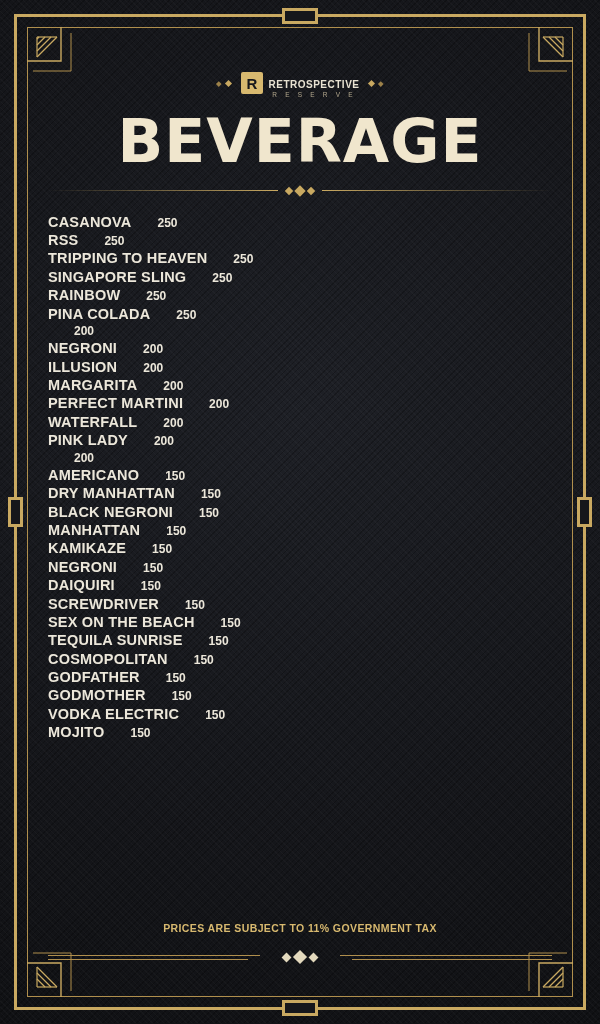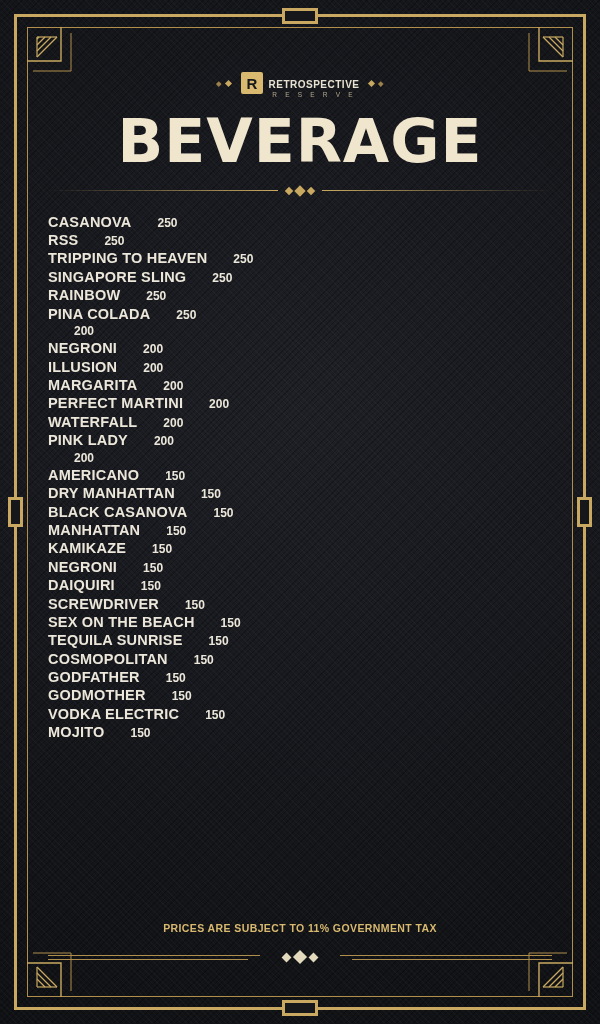--- a/index.html
+++ b/index.html
@@ -373,21 +373,21 @@
         </div>
       <div class="item">
           <span class="item-name">AMERICANO</span>
           <span class="item-price">150</span>
         </div>
       <div class="item">
           <span class="item-name">DRY MANHATTAN</span>
           <span class="item-price">150</span>
         </div>
       <div class="item">
-          <span class="item-name">BLACK CASANOVA</span>
+          <span class="item-name">BLACK NEGRONI</span>
           <span class="item-price">150</span>
         </div>
       <div class="item">
           <span class="item-name">MANHATTAN</span>
           <span class="item-price">150</span>
         </div>
       <div class="item">
           <span class="item-name">KAMIKAZE</span>
           <span class="item-price">150</span>
         </div>

